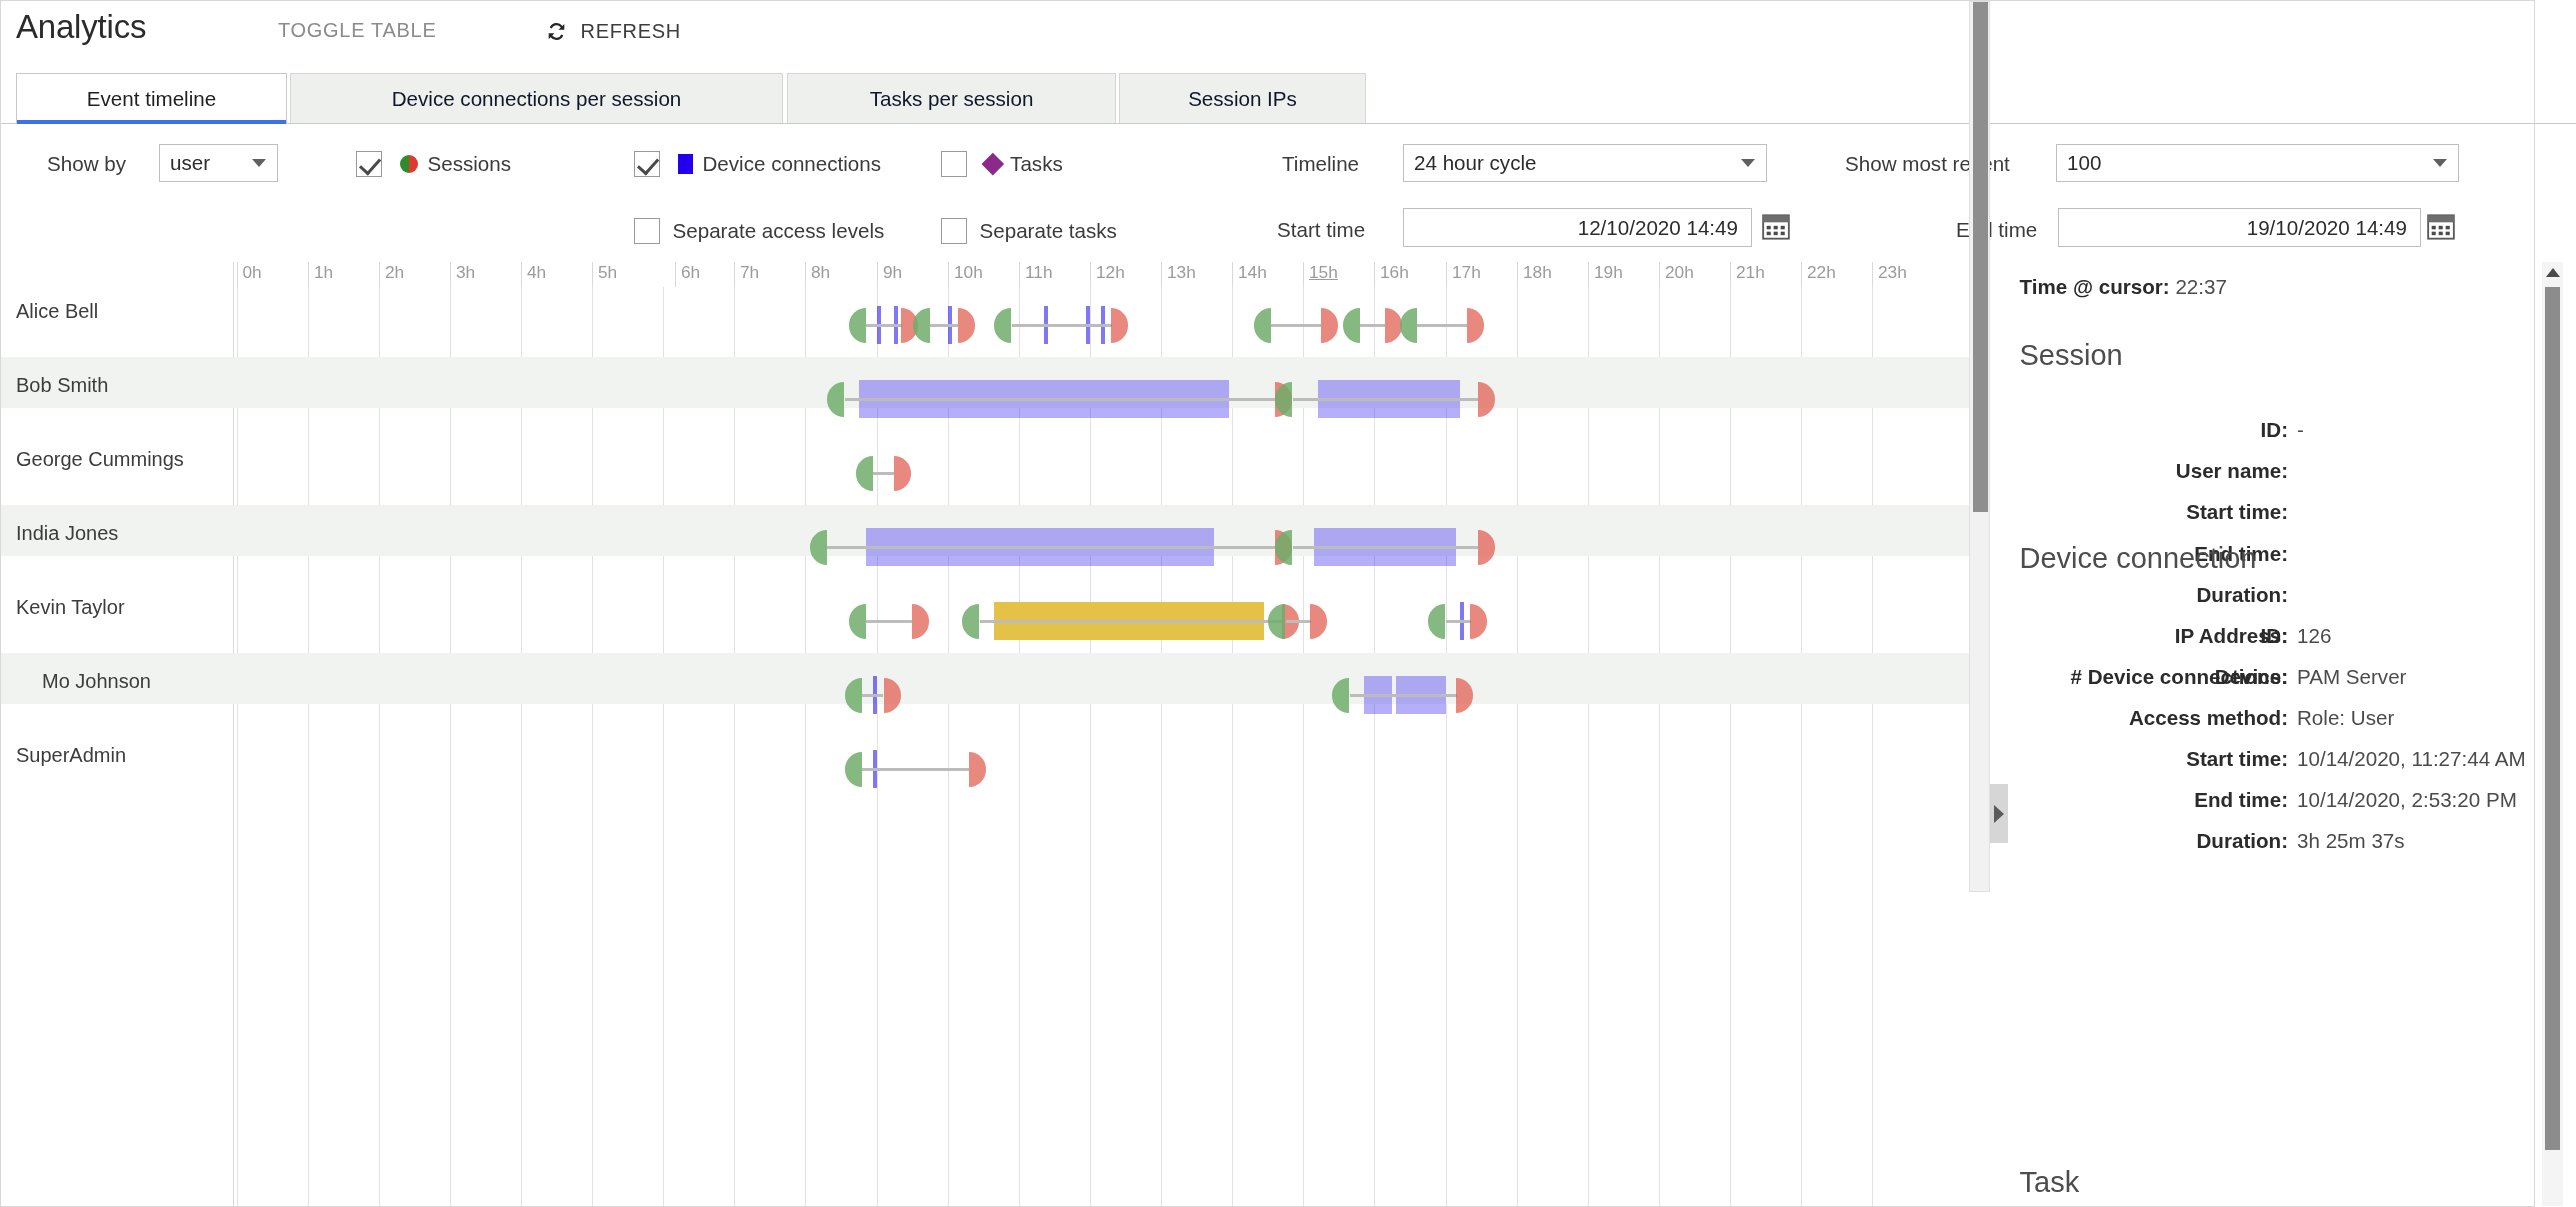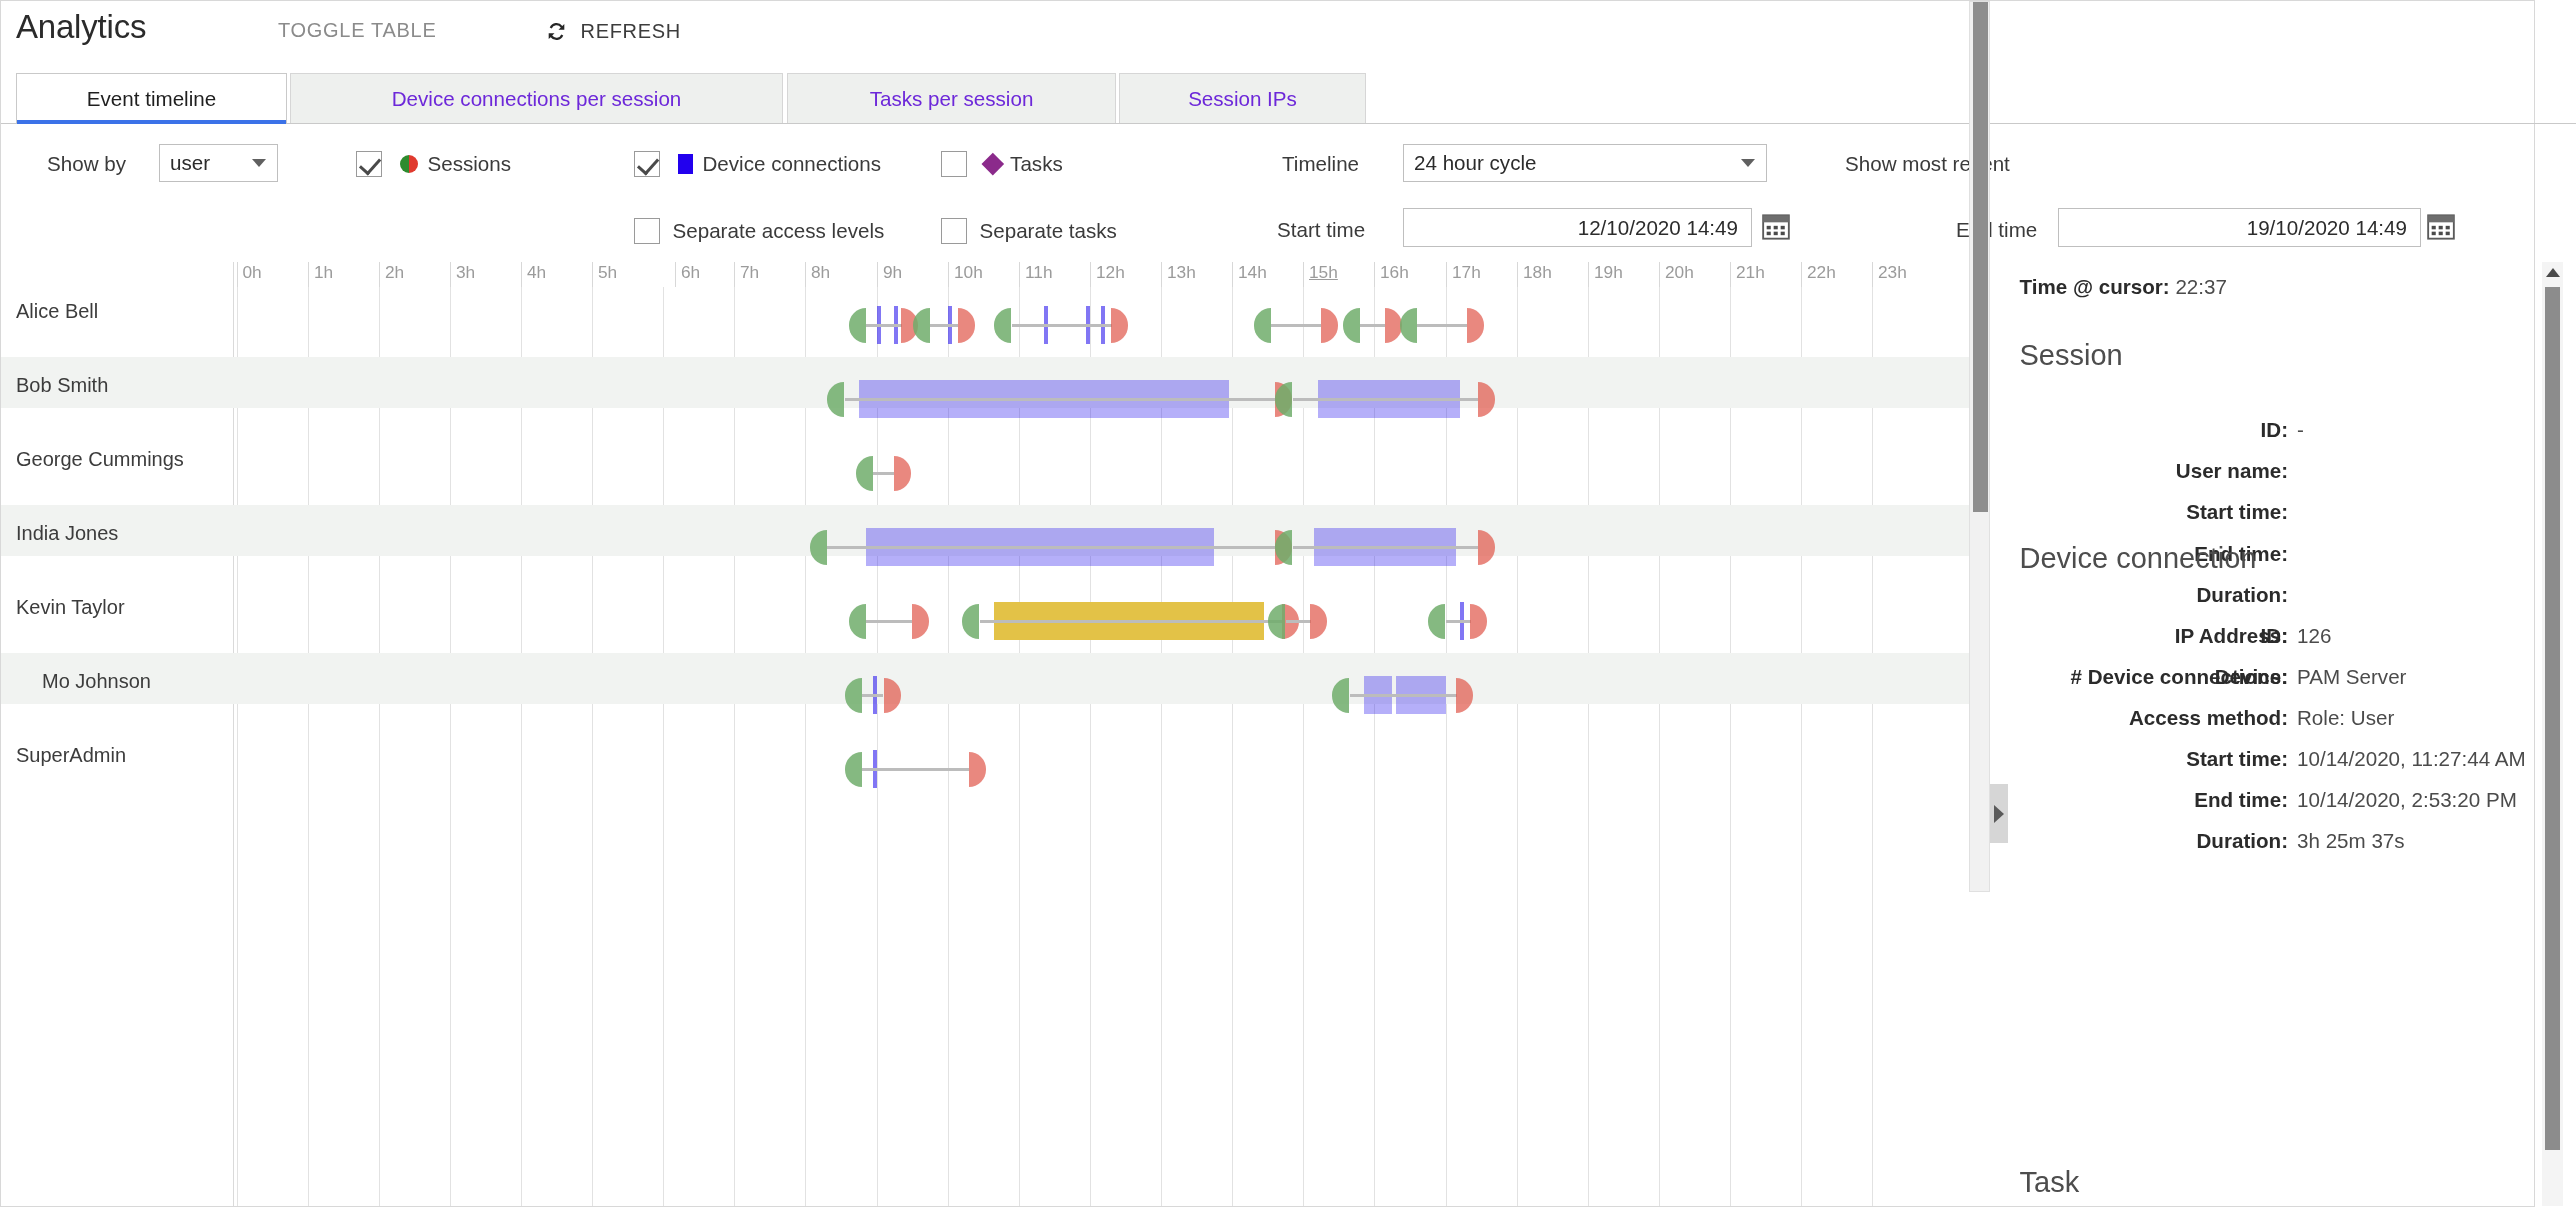--- a/index.html
+++ b/index.html
@@ -29,21 +29,21 @@
   .refresh-ico { display:inline-block; width:25px; height:25px; }
 
   
   .tabstrip {
     position:absolute; left:0; top:72px; width:2576px; height:51px;
     border-bottom:0.8px solid #c9c9c9;
   }
   .tab {
     position:absolute; top:0; height:50px;
     display:flex; align-items:center; justify-content:center;
-    font-size:20.6px; color:#6d28d9;
+    font-size:20.6px; color:#0f172a;
     background:#eef0ee; border:0.8px solid #d6d6d6; border-bottom:none;
     cursor:pointer; user-select:none;
   }
   .tab.active {
     background:#ffffff; color:#1f1f1f; border-color:#c9c9c9;
   }
   .tab.active:after {
     content:""; position:absolute; left:0; right:0; bottom:-0.8px; height:4.1px; background:#3b72e8;
   }
 
@@ -237,20 +237,24 @@
       <span class="chk-text plain">Separate tasks</span>
     </div>
 
     <div class="ctl-label lbl-abs" style="left:1281px; top:26px;">Timeline</div>
     <div class="selbox" style="left:1402px; top:18px; width:364px; height:38px;">
       <span>24 hour cycle</span>
       <span class="caret"></span>
     </div>
 
     <div class="ctl-label lbl-abs" style="left:1844px; top:26px;">Show most recent</div>
+    <div class="selbox" style="left:2055px; top:18px; width:403px; height:38px;">
+      <span>100</span>
+      <span class="caret"></span>
+    </div>
 
     <div class="ctl-label lbl-abs" style="left:1276px; top:92px;">Start time</div>
     <div class="txtbox" style="left:1402px; top:82px; width:349px; height:39px;">
       <span>12/10/2020 14:49</span>
     </div>
     <div class="calbtn" style="left:1761px; top:88px;">
       <svg width="28" height="26" viewBox="0 0 24 22">
         <rect x="1" y="1" width="22" height="20" fill="#ffffff" stroke="#5a5a5a" stroke-width="1.6"></rect>
         <rect x="1" y="1" width="22" height="6" fill="#6e6e6e"></rect>
         <g fill="#4a4a4a">

